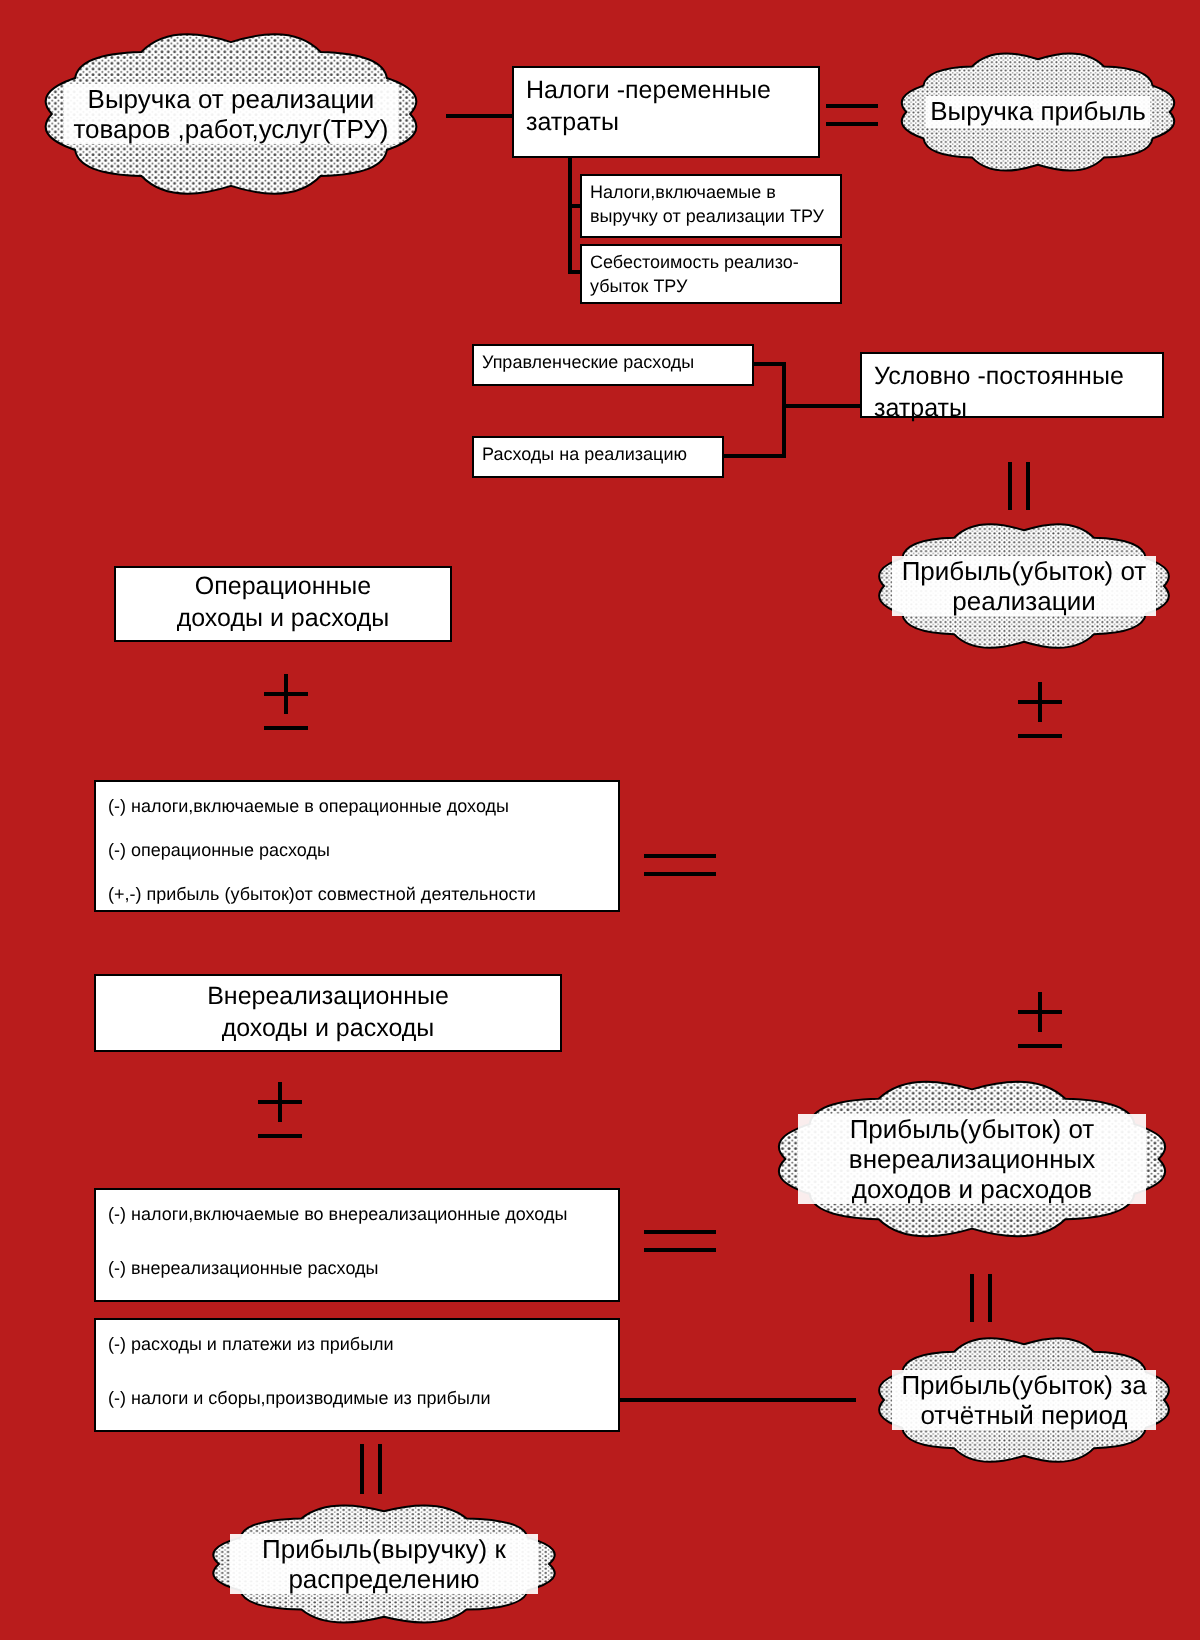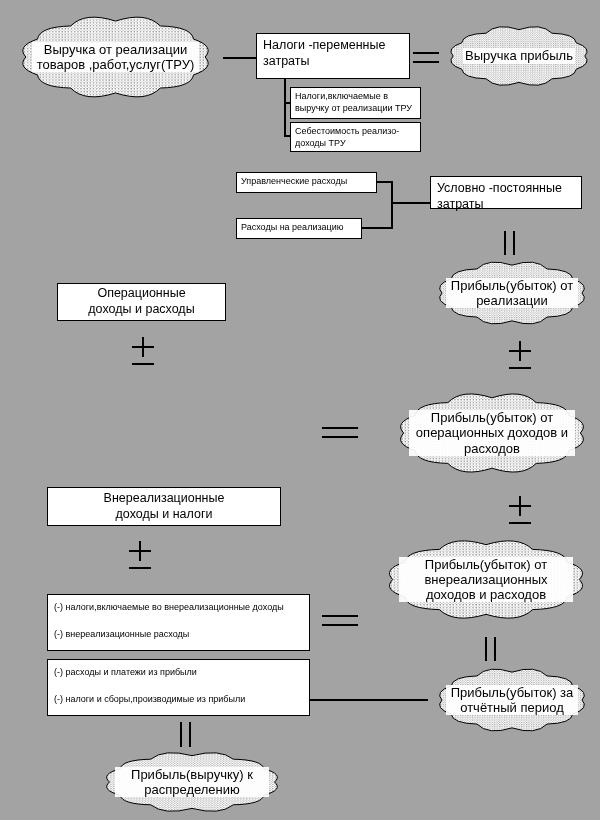--- a/index.html
+++ b/index.html
@@ -1,17 +1,17 @@
 <!DOCTYPE html>
 <html><head>
 <meta charset="utf-8">
 <style>
   html,body { margin:0; padding:0; background:#fff; }
   .canvas {
-    position:relative; width:600px; height:820px; background:#a3a3a3;
+    position:relative; width:600px; height:820px; background:#b91c1c;
     font-family:"Liberation Sans", sans-serif; color:#000; overflow:hidden;
   }
   .defs-svg { position:absolute; width:0; height:0; }
 
   
   .cloud { position:absolute; }
   .cloud svg { position:absolute; left:0; top:0; width:100%; height:100%; }
   .cloud-text {
     position:absolute; inset:0; display:flex; align-items:center; justify-content:center;
     text-align:center; padding:0 11%; font-size:13px; line-height:1.18; z-index:2;
@@ -94,21 +94,21 @@
   </div>
 
   <div class="line" style="left:284px;top:79px;width:1.5px;height:58px"></div>
   <div class="line" style="left:284px;top:102px;width:6px;height:1.5px"></div>
   <div class="line" style="left:284px;top:135px;width:6px;height:1.5px"></div>
 
   <div class="box small" style="left:290px;top:87px;width:131px;height:32px">
     <span>Налоги,включаемые в выручку от реализации ТРУ</span>
   </div>
   <div class="box small" style="left:290px;top:122px;width:131px;height:30px">
-    <span>Себестоимость реализо- доходы ТРУ</span>
+    <span>Себестоимость реализо- убыток ТРУ</span>
   </div>
 
   <div class="box small" style="left:236px;top:172px;width:141px;height:21px">
     <span>Управленческие расходы</span>
   </div>
   <div class="box small" style="left:236px;top:218px;width:126px;height:21px">
     <span>Расходы на реализацию</span>
   </div>
 
   <div class="line" style="left:377px;top:181px;width:16px;height:1.5px"></div>
@@ -137,43 +137,40 @@
   <div class="box center" style="left:57px;top:283px;width:169px;height:38px;padding:0 20px">
     <span>Операционные доходы и расходы</span>
   </div>
 
   <div class="pm" style="left:130px;top:337px">
       <div class="pv"></div>
       <div class="ph"></div>
       <div class="pmn"></div>
     </div>
 
+  <div class="box list-box gap11" style="left:47px;top:390px;width:263px;height:66px">
+    <div class="li">(-) налоги,включаемые в операционные доходы</div>
+    <div class="li">(-) операционные расходы</div>
+    <div class="li">(+,-) прибыль (убыток)от совместной деятельности</div>
+  </div>
 
   <div class="eq" style="left:322px;top:427px;width:36px">
       <div class="l1"></div>
       <div class="l2"></div>
     </div>
 
   <div class="pm" style="left:507px;top:341px">
       <div class="pv"></div>
       <div class="ph"></div>
       <div class="pmn"></div>
     </div>
 
-  <div class="cloud" style="left:386px;top:385px;width:212px;height:96px">
-    <svg viewBox="0 0 240 120" preserveAspectRatio="none">
-        <use href="#cloudShape"></use>
-      </svg>
-    <div class="cloud-text">
-        <span class="ct-inner">Прибыль(убыток) от операционных доходов и расходов</span>
-      </div>
-  </div>
 
   <div class="box center" style="left:47px;top:487px;width:234px;height:39px;padding:0 35px">
-    <span>Внереализационные доходы и налоги</span>
+    <span>Внереализационные доходы и расходы</span>
   </div>
 
   <div class="pm" style="left:127px;top:541px">
       <div class="pv"></div>
       <div class="ph"></div>
       <div class="pmn"></div>
     </div>
 
   <div class="pm" style="left:507px;top:496px">
       <div class="pv"></div>

